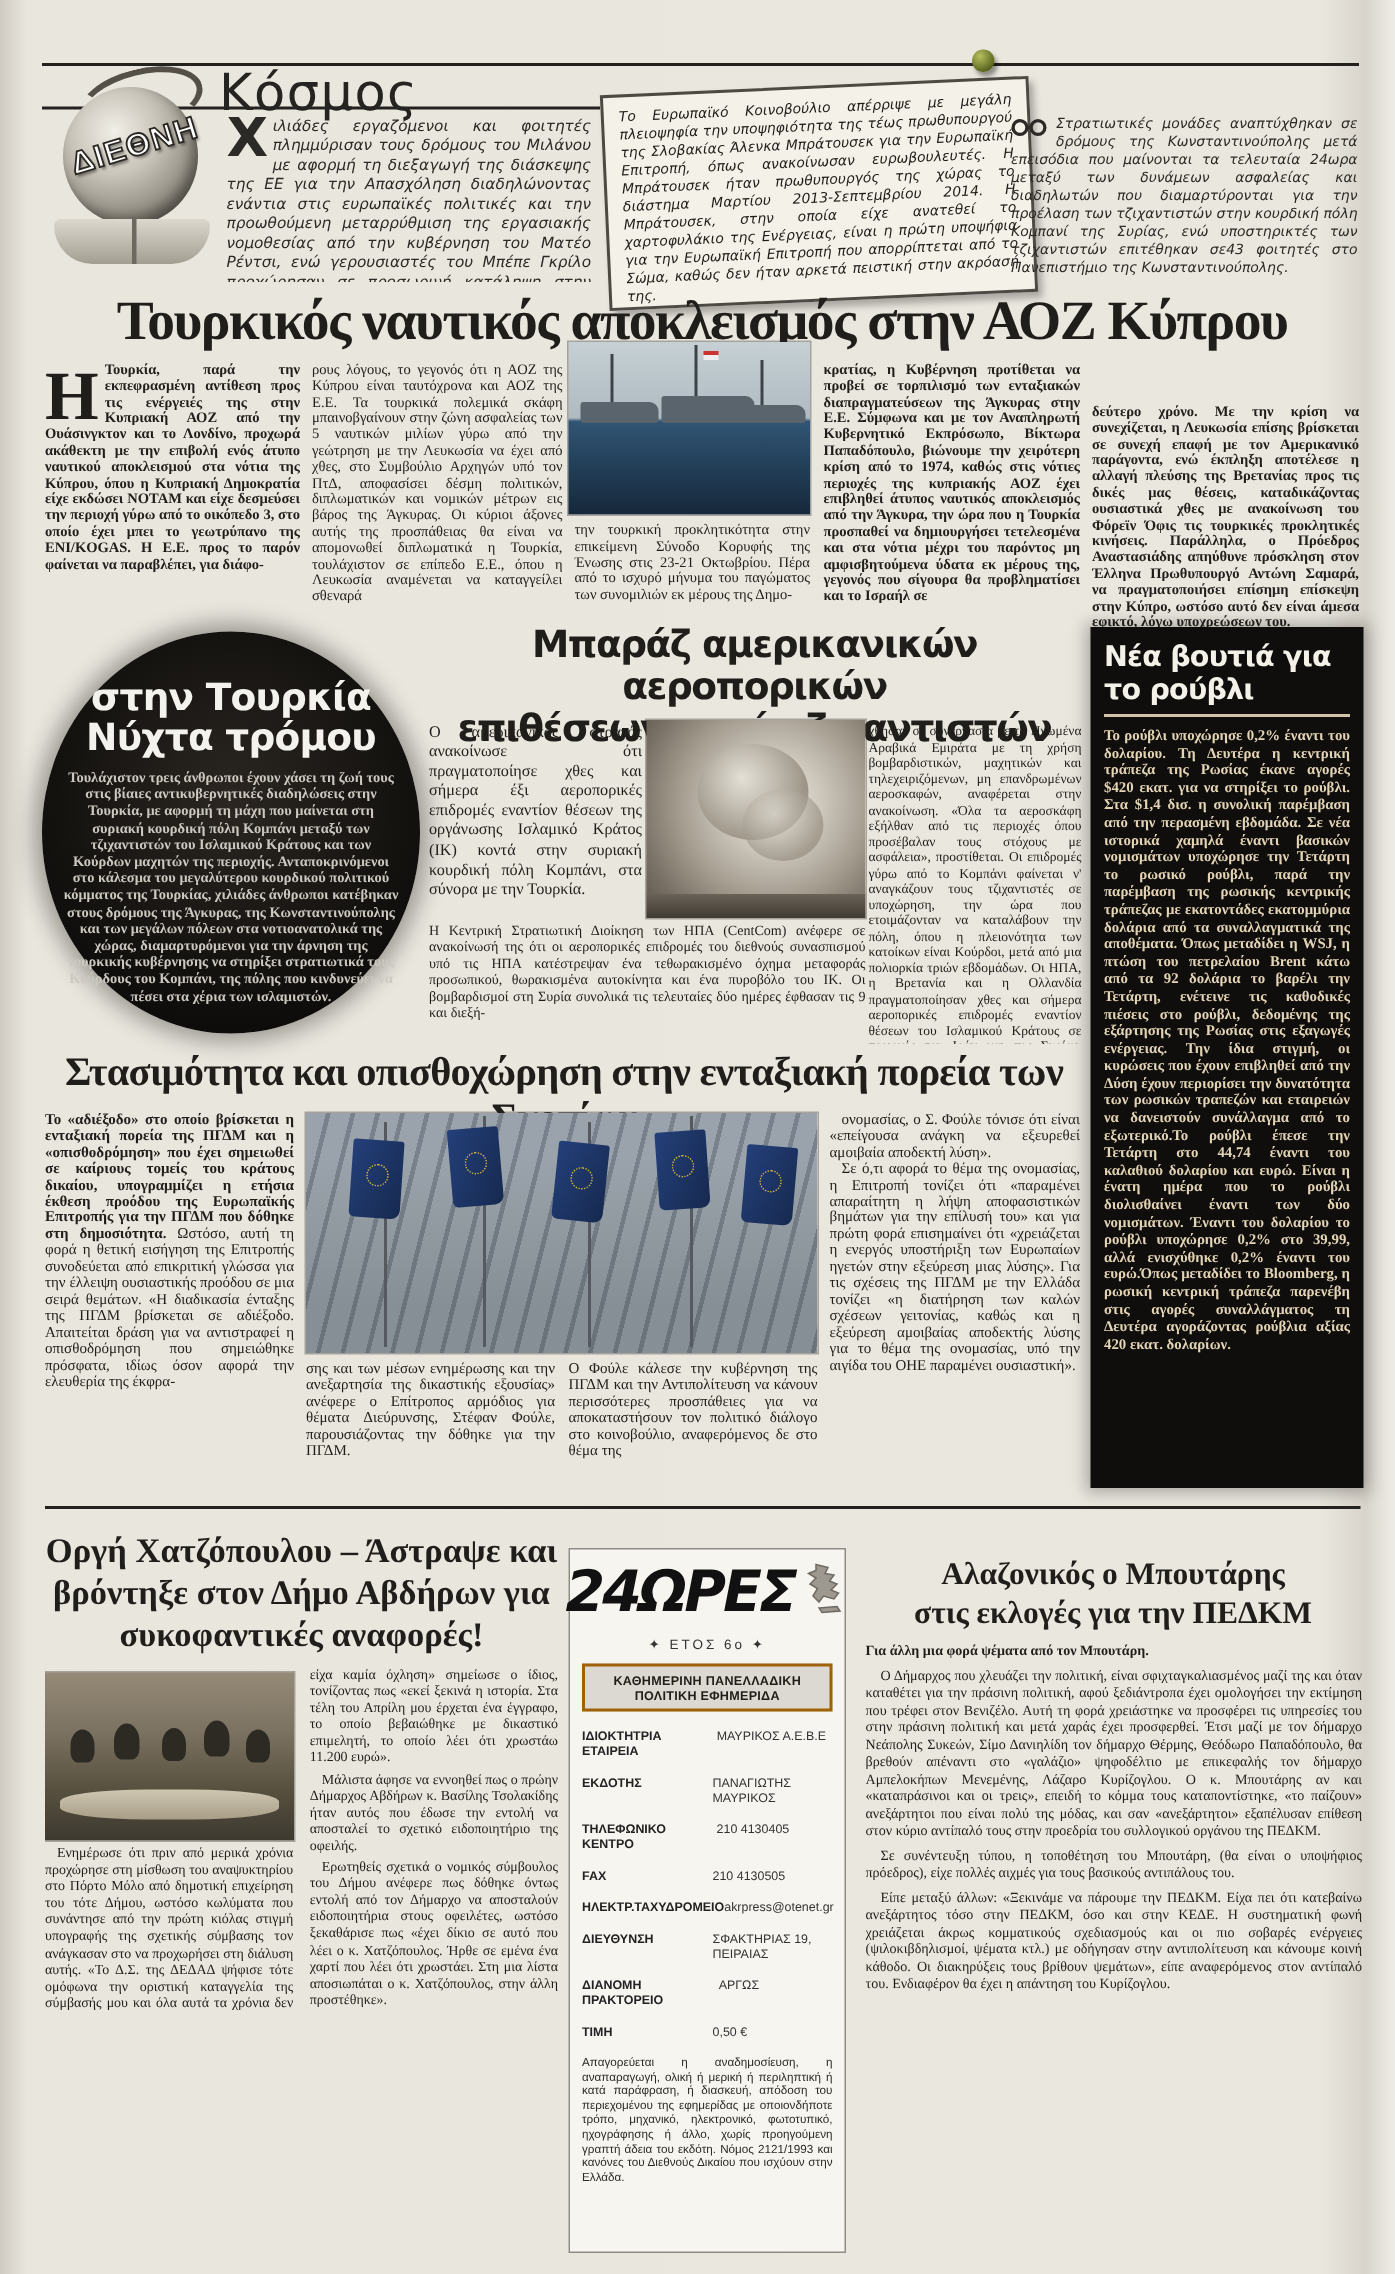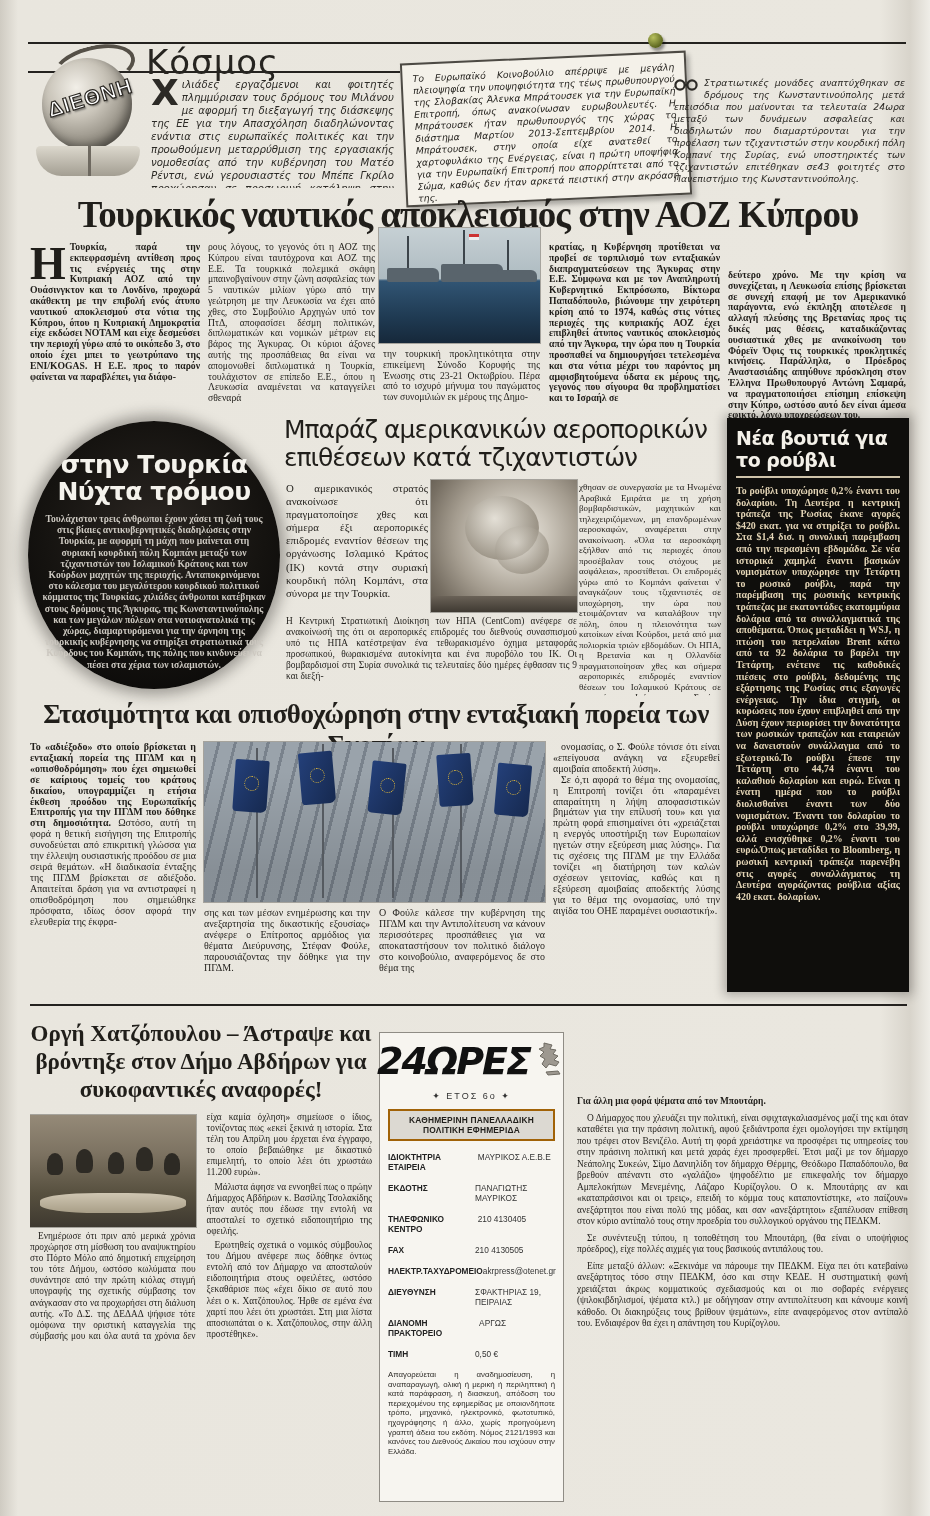--- a/index.html
+++ b/index.html
@@ -51,22 +51,22 @@
   .flagstripe{position:absolute;width:10px;height:6px;background:linear-gradient(#c33 50%,#eee 50%);}
   
   .terror{left:28px;top:421px;width:252px;height:268px;border-radius:50%;
     background:radial-gradient(circle at 50% 42%,#2b2622 0%,#151310 55%,#060505 100%);
     box-shadow:0 0 14px 6px rgba(20,18,15,.35);}
   .terror-title{position:absolute;top:30px;left:0;width:100%;text-align:center;color:#f4f2ec;
     font-family:"DejaVu Sans",sans-serif;font-weight:bold;font-size:25px;line-height:27px;letter-spacing:-0.5px;}
   .terror-body{position:absolute;top:92px;left:14px;width:224px;height:160px;color:#ccc8c0;
     font-weight:bold;font-size:9.6px;line-height:11.2px;text-align:center;overflow:hidden;}
   
-  .bar-h{left:284px;top:416px;width:438px;font-family:"DejaVu Sans",sans-serif;
-    font-weight:normal;font-size:25px;line-height:28px;letter-spacing:-1px;}
+  .bar-h{left:284px;top:416px;width:438px;text-align:center;font-family:"DejaVu Sans",sans-serif;
+    font-weight:bold;font-size:25px;line-height:28px;letter-spacing:-1px;}
   .bar-c1{left:286px;top:482px;width:142px;height:131px;font-weight:normal;font-size:10.8px;line-height:13.1px;}
   .ph-expl{left:431px;top:480px;width:146px;height:132px;
     background:radial-gradient(circle at 58% 42%,#f0ede6 0%,#cdc7bc 28%,#a49c8f 55%,#776f63 80%,#5a5349 100%);}
   .smoke{position:absolute;border-radius:50%;background:radial-gradient(circle at 40% 35%,#e8e4db,#8e8678 70%);opacity:.8;}
   .ground{position:absolute;left:0;bottom:0;width:100%;height:16px;background:linear-gradient(#6a6257,#3f3a32);}
   .bar-mid{left:286px;top:616px;width:291px;height:80px;font-size:9.4px;line-height:11px;}
   .bar-c3{left:579px;top:482px;width:142px;height:214px;font-size:9px;line-height:10.5px;}
   
   .rouble{left:727px;top:418px;width:182px;height:574px;background:#0f0e0c;padding:9px 9px;box-sizing:border-box;
     box-shadow:0 0 10px 3px rgba(20,18,15,.3);}
@@ -275,20 +275,24 @@
         <span class="lbl">ΔΙΑΝΟΜΗ ΠΡΑΚΤΟΡΕΙΟ</span>
         <span class="val">ΑΡΓΩΣ</span>
       </div>
     <div class="mrow">
         <span class="lbl">ΤΙΜΗ</span>
         <span class="val">0,50 €</span>
       </div>
     <div class="disclaimer">Απαγορεύεται η αναδημοσίευση, η αναπαραγωγή, ολική ή μερική ή περιληπτική ή κατά παράφραση, ή διασκευή, απόδοση του περιεχομένου της εφημερίδας με οποιονδήποτε τρόπο, μηχανικό, ηλεκτρονικό, φωτοτυπικό, ηχογράφησης ή άλλο, χωρίς προηγούμενη γραπτή άδεια του εκδότη. Νόμος 2121/1993 και κανόνες του Διεθνούς Δικαίου που ισχύουν στην Ελλάδα.</div>
   </div>
 
+  <div class="abs bout-h">
+    <div>Αλαζονικός ο Μπουτάρης</div>
+    <div>στις εκλογές για την ΠΕΔΚΜ</div>
+  </div>
   <div class="abs bout-body">
     <p class="p-bold">Για άλλη μια φορά ψέματα από τον Μπουτάρη.</p>
     <p>Ο Δήμαρχος που χλευάζει την πολιτική, είναι σφιχταγκαλιασμένος μαζί της και όταν καταθέτει για την πράσινη πολιτική, αφού ξεδιάντροπα έχει ομολογήσει την εκτίμηση που τρέφει στον Βενιζέλο. Αυτή τη φορά χρειάστηκε να προσφέρει τις υπηρεσίες του στην πράσινη πολιτική και μετά χαράς έχει προσφερθεί. Έτσι μαζί με τον δήμαρχο Νεάπολης Συκεών, Σίμο Δανιηλίδη τον δήμαρχο Θέρμης, Θεόδωρο Παπαδόπουλο, θα βρεθούν απέναντι στο «γαλάζιο» ψηφοδέλτιο με επικεφαλής τον δήμαρχο Αμπελοκήπων Μενεμένης, Λάζαρο Κυρίζογλου. Ο κ. Μπουτάρης αν και «καταπράσινοι και οι τρεις», επειδή το κόμμα τους καταποντίστηκε, «το παίζουν» ανεξάρτητοι που είναι πολύ της μόδας, και σαν «ανεξάρτητοι» εξαπέλυσαν επίθεση στον κύριο αντίπαλό τους στην προεδρία του συλλογικού οργάνου της ΠΕΔΚΜ.</p>
     <p>Σε συνέντευξη τύπου, η τοποθέτηση του Μπουτάρη, (θα είναι ο υποψήφιος πρόεδρος), είχε πολλές αιχμές για τους βασικούς αντιπάλους του.</p>
     <p>Είπε μεταξύ άλλων: «Ξεκινάμε να πάρουμε την ΠΕΔΚΜ. Είχα πει ότι κατεβαίνω ανεξάρτητος τόσο στην ΠΕΔΚΜ, όσο και στην ΚΕΔΕ. Η συστηματική φωνή χρειάζεται άκρως κομματικούς σχεδιασμούς και οι πιο σοβαρές ενέργειες (ψιλοκιβδηλισμοί, ψέματα κτλ.) με οδήγησαν στην αντιπολίτευση και κάνουμε κοινή κάθοδο. Οι διακηρύξεις τους βρίθουν ψεμάτων», είπε αναφερόμενος στον αντίπαλό του. Ενδιαφέρον θα έχει η απάντηση του Κυρίζογλου.</p>
   </div>
 
 </div>
 
 </body></html>

